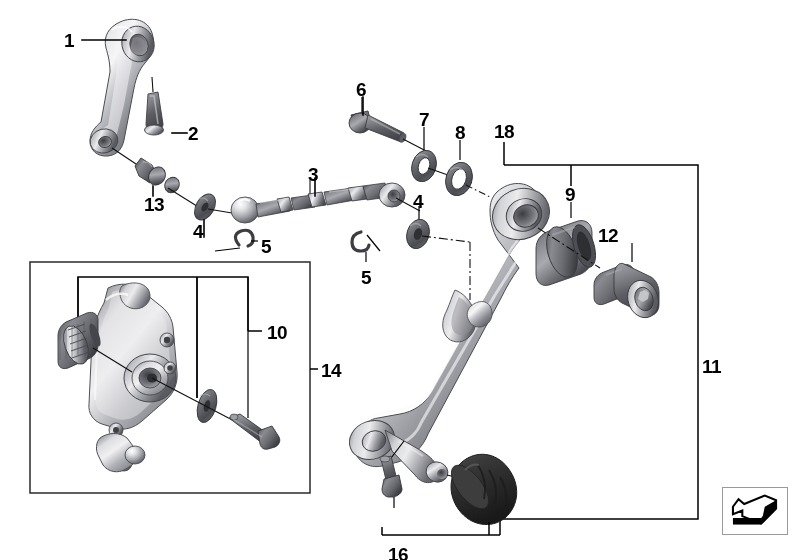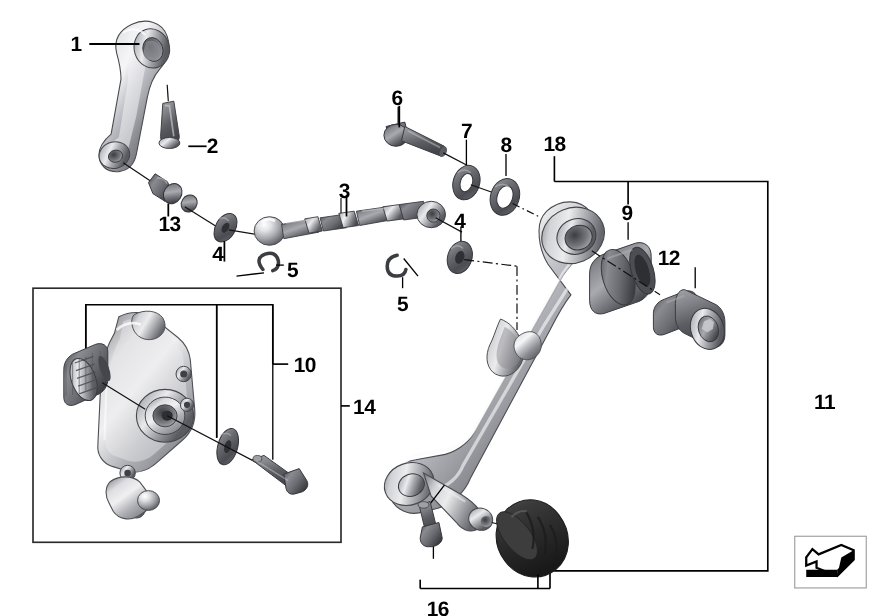--- a/index.html
+++ b/index.html
@@ -475,21 +475,21 @@
   <div class="callout-num" style="left:308px; top:165px;">3</div>
   <div class="callout-num" style="left:193px; top:222px;">4</div>
   <div class="callout-num" style="left:413px; top:192px;">4</div>
   <div class="callout-num" style="left:261px; top:237px;">5</div>
   <div class="callout-num" style="left:361px; top:268px;">5</div>
   <div class="callout-num" style="left:356px; top:80px;">6</div>
   <div class="callout-num" style="left:419px; top:110px;">7</div>
   <div class="callout-num" style="left:455px; top:123px;">8</div>
   <div class="callout-num" style="left:565px; top:185px;">9</div>
   <div class="callout-num" style="left:494px; top:122px;">18</div>
-  <div class="callout-num" style="left:740px; top:357px;">11</div>
+  <div class="callout-num" style="left:702px; top:357px;">11</div>
   <div class="callout-num" style="left:598px; top:226px;">12</div>
   <div class="callout-num" style="left:144px; top:195px;">13</div>
   <div class="callout-num" style="left:321px; top:361px;text-align:right;">14</div>
   <div class="callout-num" style="left:267px; top:323px;">10</div>
   <div class="callout-num" style="left:388px; top:510px;margin-top:35px;">16</div>
 
   <div id="viewicon" style="left:722px; top:487px; width:66px; height:48px;">
     <svg viewBox="0 0 66 48" width="63" height="45">
       <path d="M10,20 L10,28 L20,24 L20,30 L40,38 L56,22 L56,13 L44,8 L22,17 L16,12 L10,20 Z" fill="#ffffff" stroke="#000000" stroke-width="2.2" stroke-linejoin="miter"></path>
       <path d="M40,38 L56,22 L56,13 L44,20 Z" fill="#000000"></path>

